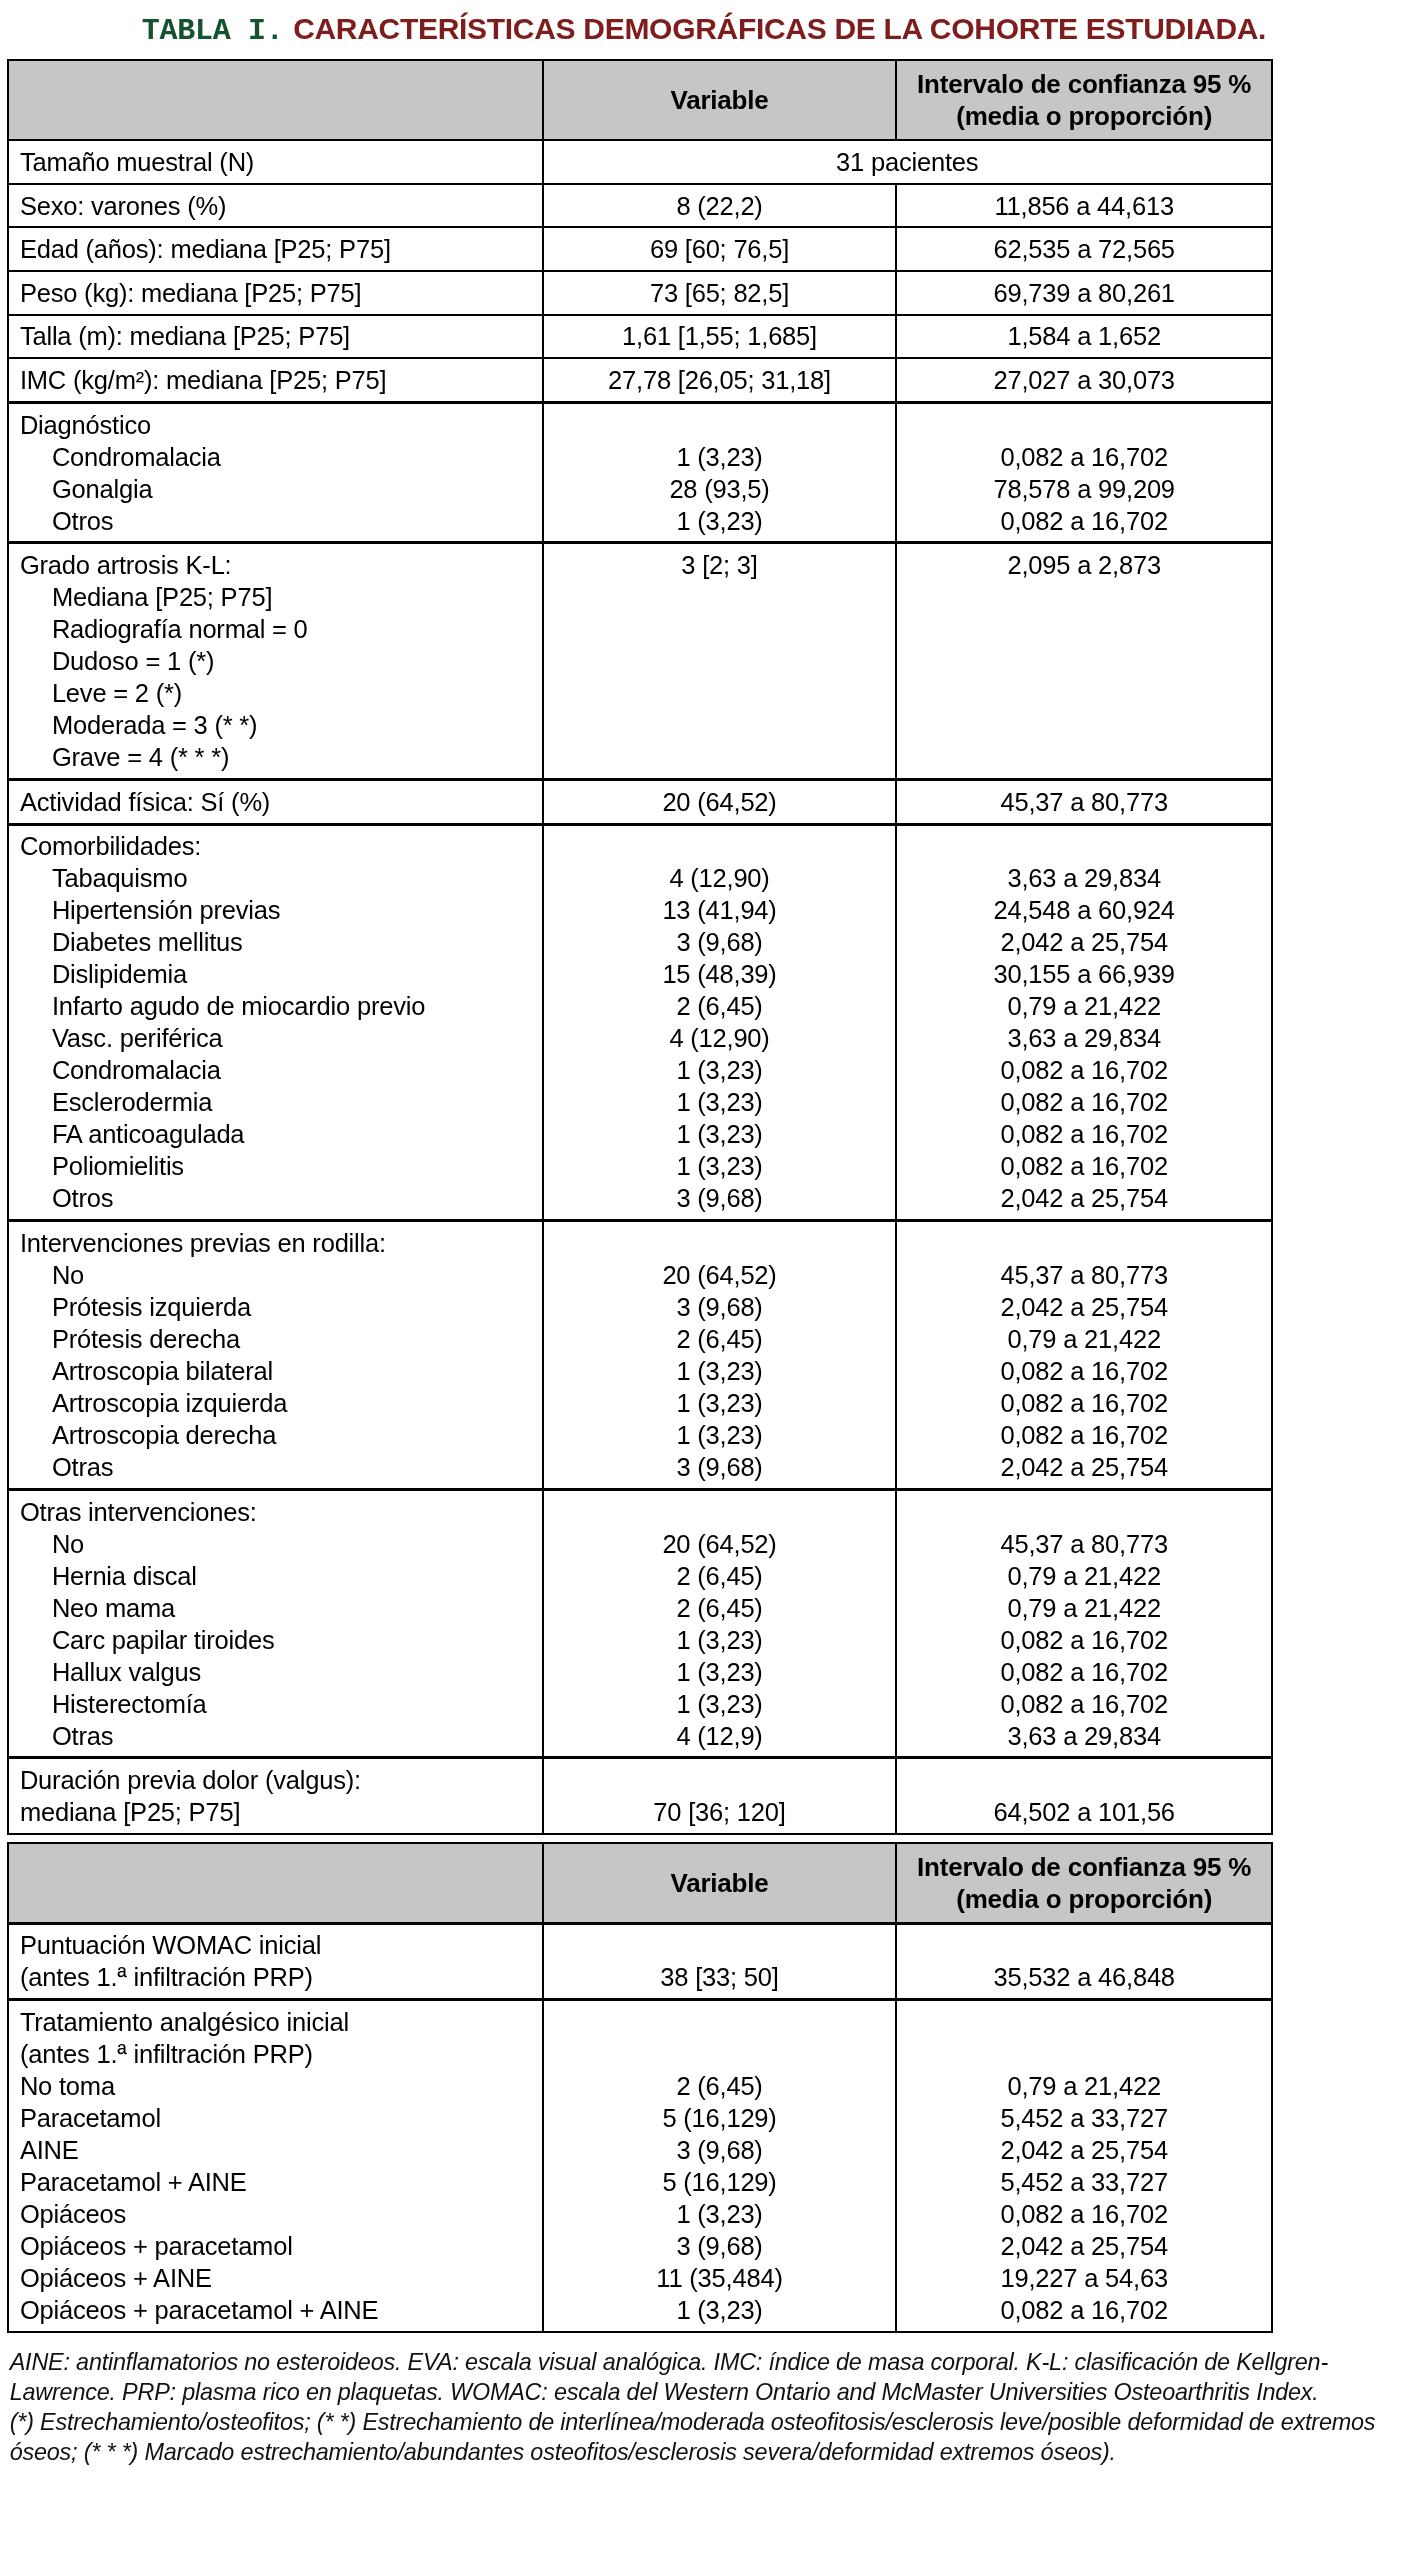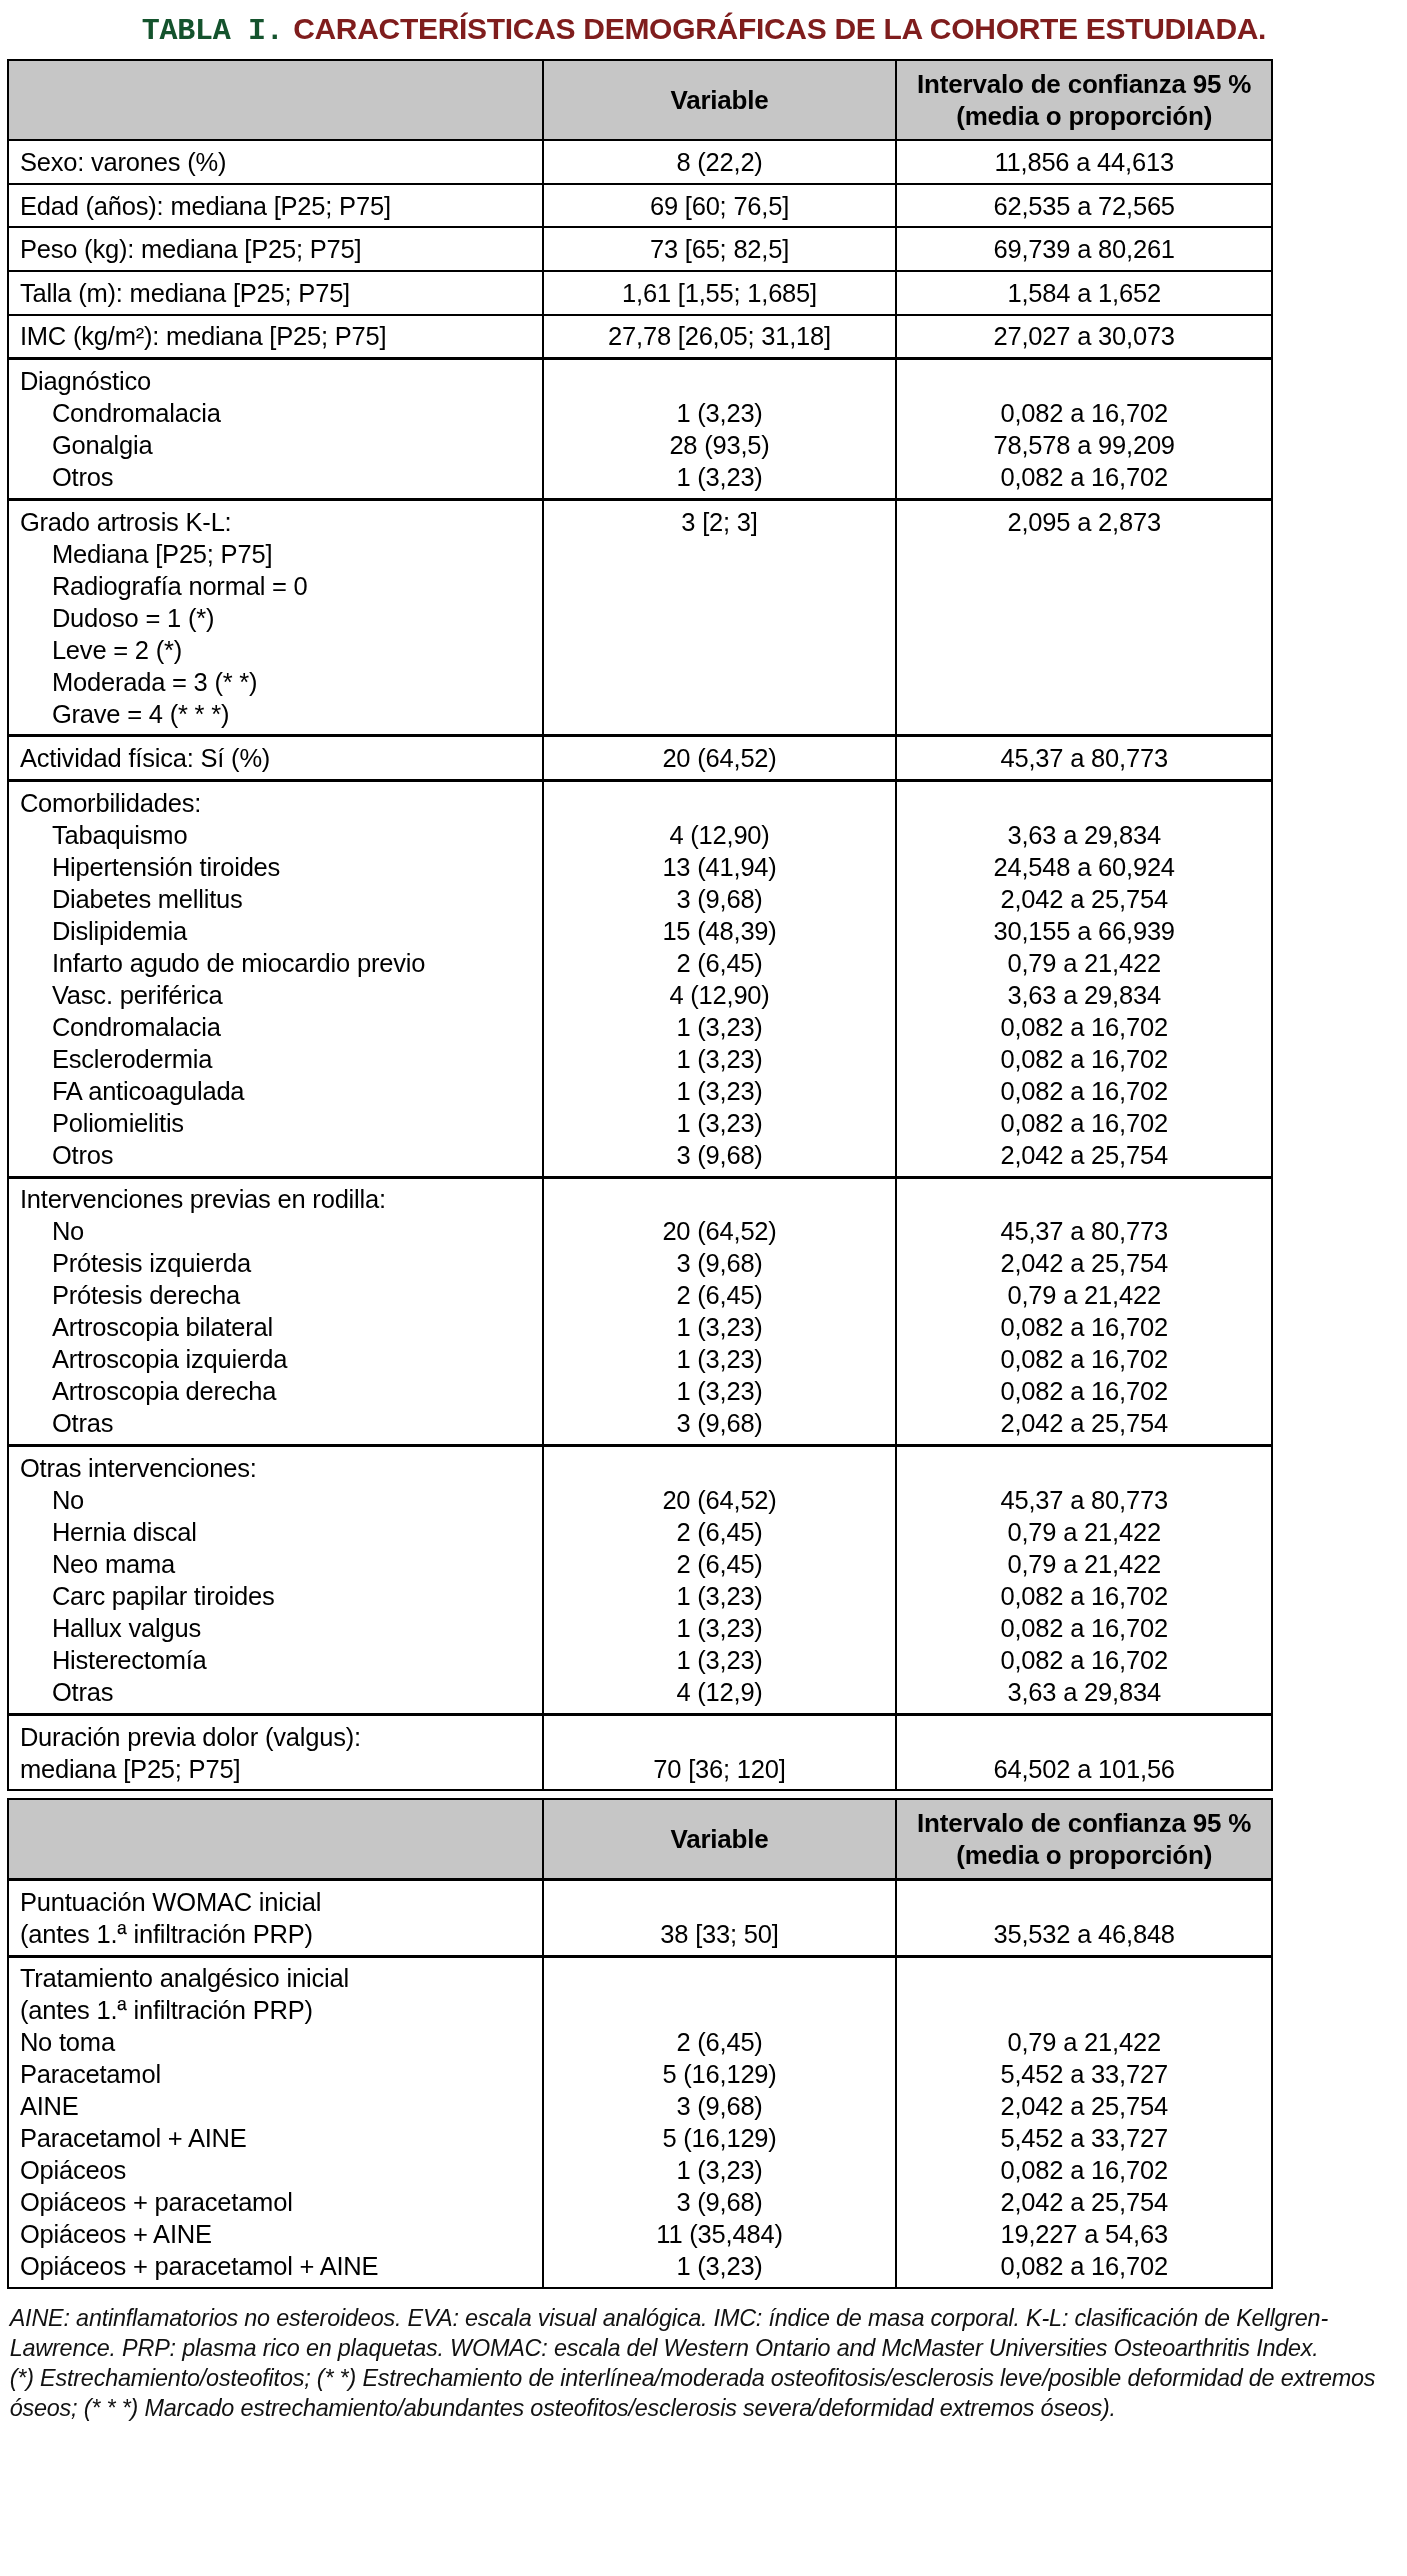--- a/index.html
+++ b/index.html
@@ -96,20 +96,28 @@
         <th>Variable</th>
         <th>
           <div>Intervalo de confianza 95 %</div>
           <div>(media o proporción)</div>
         </th>
       </tr>
     </thead>
     <tbody>
         <tr>
           <td class="c1">
+            <div class="line">Tamaño muestral (N)</div>
+          </td>
+          <td colspan="2" class="c2">
+            <div class="line">31 pacientes</div>
+          </td>
+        </tr>
+        <tr>
+          <td class="c1">
             <div class="line">Sexo: varones (%)</div>
           </td>
           <td class="c2">
             <div class="line">8 (22,2)</div>
           </td>
           <td class="c3">
             <div class="line">11,856 a 44,613</div>
           </td>
         </tr>
         <tr>
@@ -201,21 +209,21 @@
             <div class="line">20 (64,52)</div>
           </td>
           <td class="c3">
             <div class="line">45,37 a 80,773</div>
           </td>
         </tr>
         <tr class="thick">
           <td class="c1">
             <div class="line">Comorbilidades:</div>
             <div class="line indent">Tabaquismo</div>
-            <div class="line indent">Hipertensión tiroides</div>
+            <div class="line indent">Hipertensión previas</div>
             <div class="line indent">Diabetes mellitus</div>
             <div class="line indent">Dislipidemia</div>
             <div class="line indent">Infarto agudo de miocardio previo</div>
             <div class="line indent">Vasc. periférica</div>
             <div class="line indent">Condromalacia</div>
             <div class="line indent">Esclerodermia</div>
             <div class="line indent">FA anticoagulada</div>
             <div class="line indent">Poliomielitis</div>
             <div class="line indent">Otros</div>
           </td>

